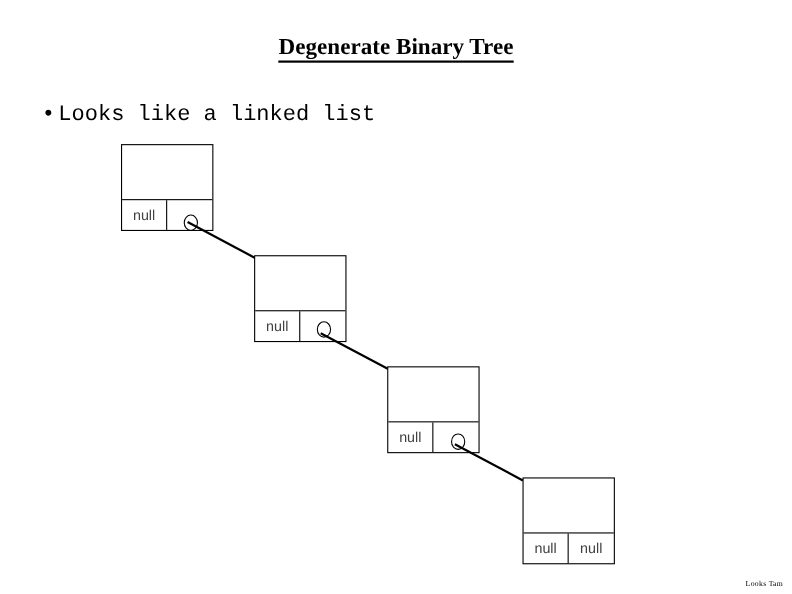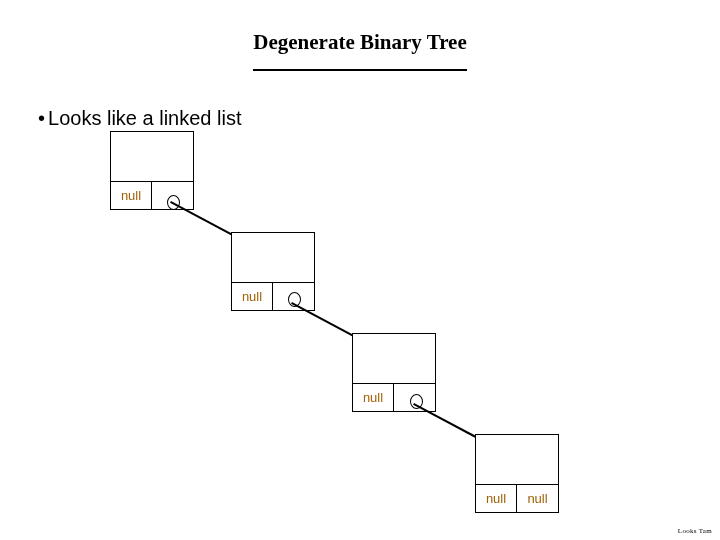--- a/index.html
+++ b/index.html
@@ -26,27 +26,27 @@
     top: 30px;
     width: 720px;
     text-align: center;
     font-family: "Liberation Serif", serif;
     font-size: 21px;
     font-weight: bold;
     color: #000000;
   }
   .title span {
     border-bottom: 2px solid #000000;
-    padding-bottom: 15px;
+    padding-bottom: 1px;
   }
   .bullet {
     position: absolute;
     left: 38px;
-    top: 107px;
-    font-family: Liberation Sans, sans-serif;
+    top: 93px;
+    font-family: Liberation Mono, monospace;
     font-size: 20px;
     color: #000000;
     white-space: nowrap;
   }
   .bullet .dot {
     font-size: 20px;
     line-height: 1;
     margin-right: 3px;
   }
 
@@ -67,21 +67,21 @@
     display: flex;
     box-sizing: border-box;
   }
   .node .cell {
     flex: 1 1 50%;
     display: flex;
     align-items: center;
     justify-content: center;
     font-family: "Liberation Sans", sans-serif;
     font-size: 13px;
-    color: #a16207;
+    color: #404040;
     box-sizing: border-box;
   }
   .node .cell.left {
     border-right: 1px solid #000000;
   }
   .node .cell.empty {
     color: transparent;
   }
 
   

